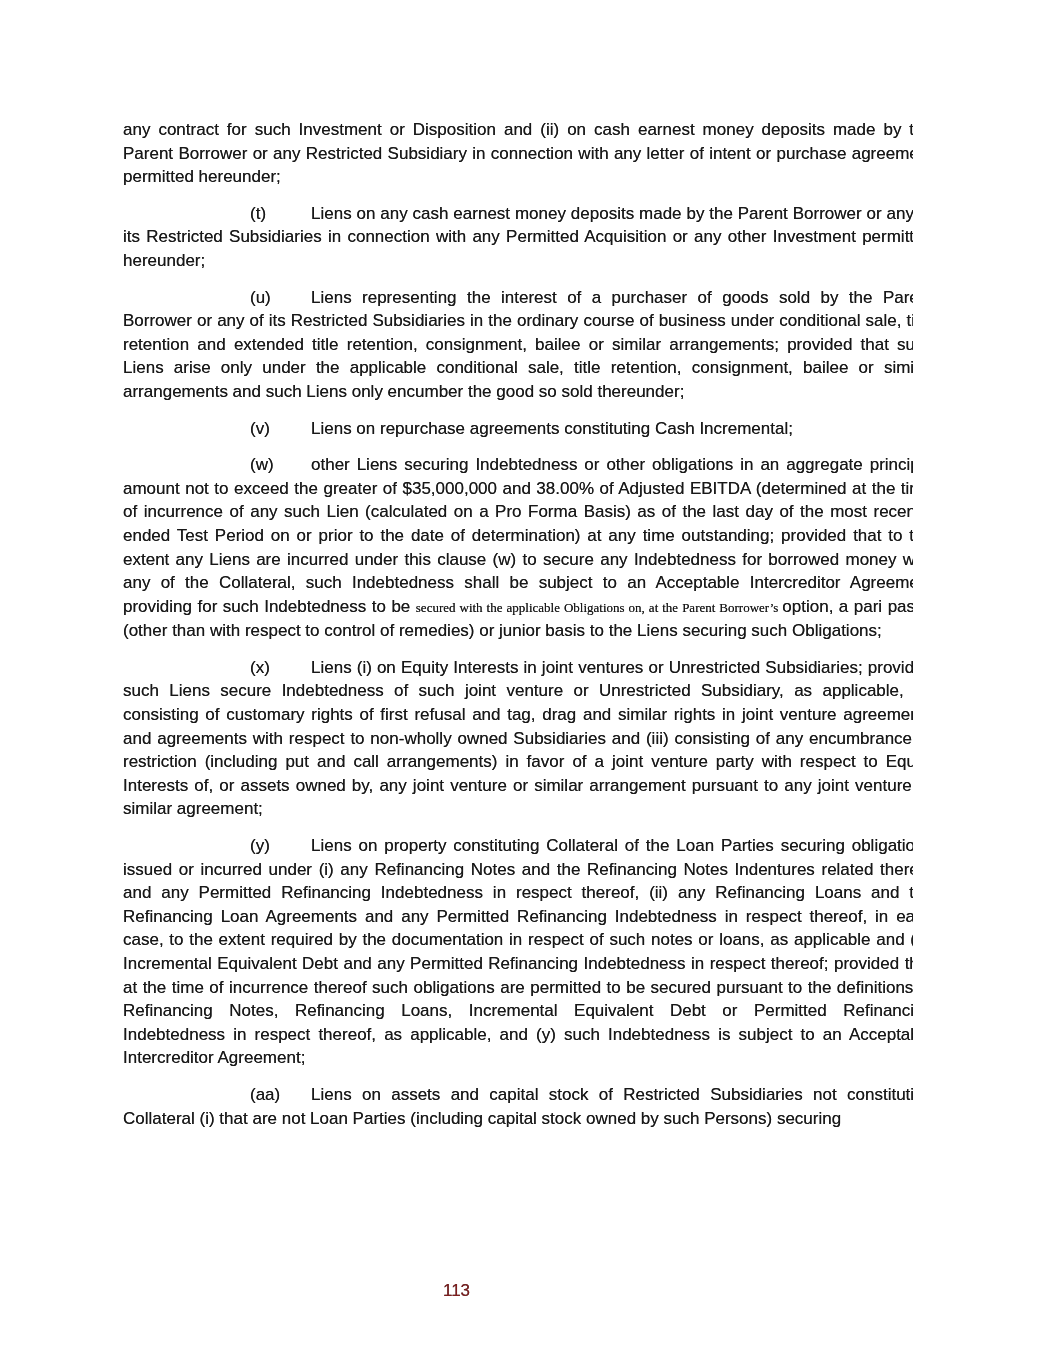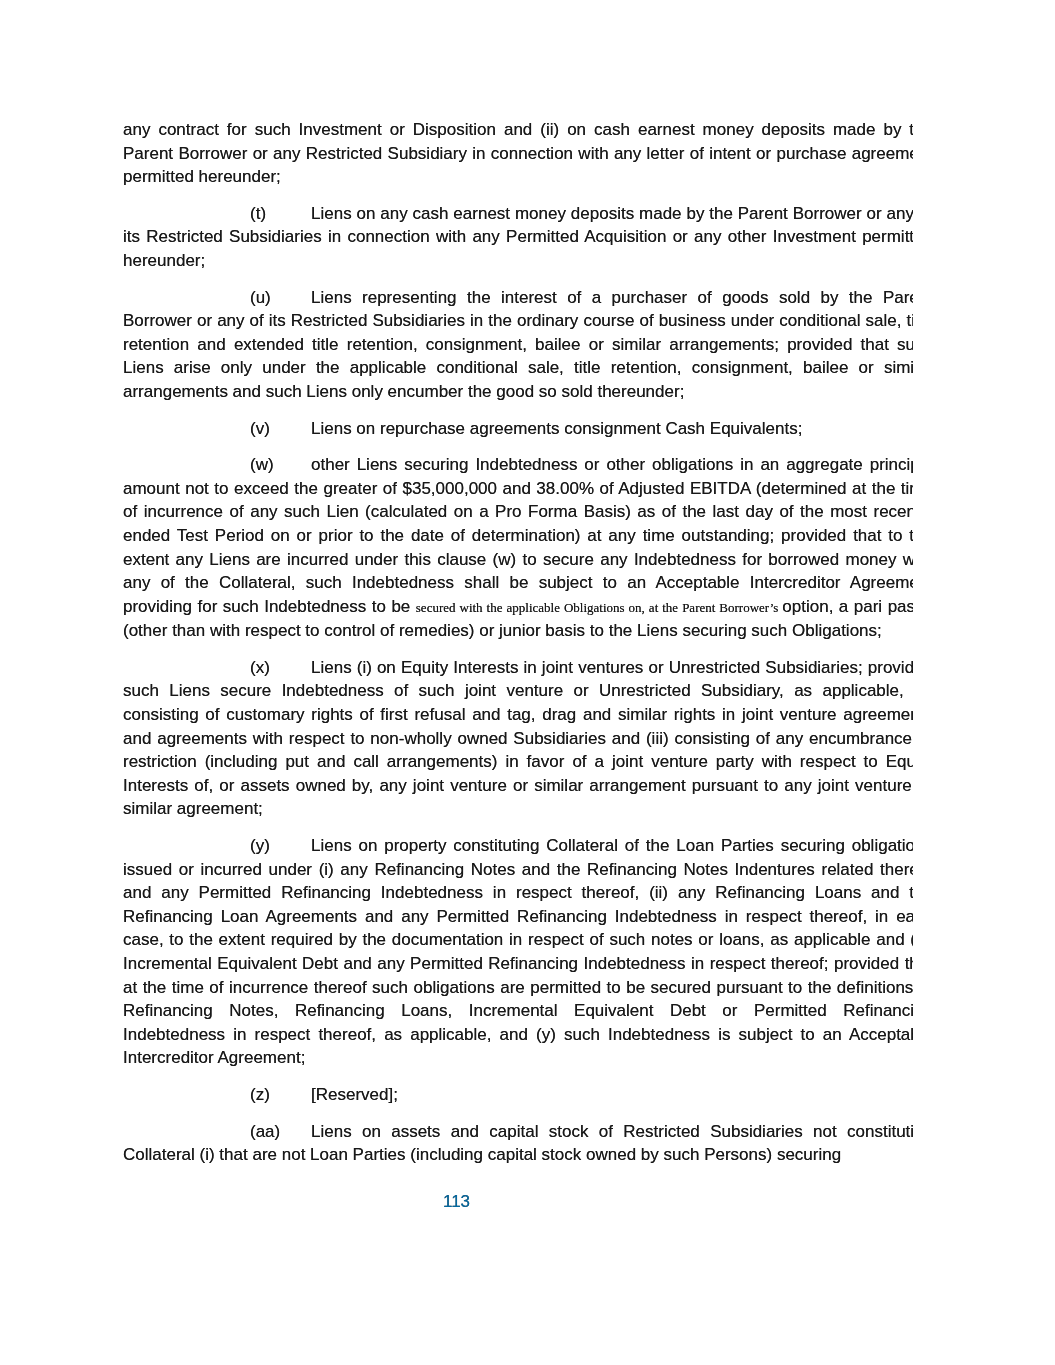--- a/index.html
+++ b/index.html
@@ -39,39 +39,38 @@
   .seg-normal { }
   .seg-underline {
     text-underline-offset: 2px;
   }
   .seg-serif {
     font-family: "Liberation Serif", serif;
     font-size: 13px;
   }
   .page-number {
     position: absolute;
-    top: 1192px;
+    top: 1281px;
     left: 0;
     width: 100%;
     text-align: center;
     font-family: "Liberation Sans", sans-serif;
     font-size: 17px;
-    color: #0369a1;
+    color: #7f1d1d;
     text-shadow: 0 0 0.55px rgba(25,25,25,0.8);
   }
 </style>
 </head>
 <body>
 
 <div class="page">
   <div class="content">
       <p class="para"><span class="seg-normal">any contract for such Investment or Disposition and (ii) on cash earnest money deposits made by the Parent Borrower or any Restricted Subsidiary in connection with any letter of intent or purchase agreement permitted hereunder;</span></p>
       <p class="para"><span class="plabel">(t)</span><span class="seg-normal">Liens on any cash earnest money deposits made by the Parent Borrower or any of its Restricted Subsidiaries in connection with any Permitted Acquisition or any other Investment permitted hereunder;</span></p>
       <p class="para"><span class="plabel">(u)</span><span class="seg-normal">Liens representing the interest of a purchaser of goods sold by the Parent Borrower or any of its Restricted Subsidiaries in the ordinary course of business under conditional sale, title retention and extended title retention, consignment, bailee or similar arrangements; </span><span class="seg-underline">provided</span><span class="seg-normal"> that such Liens arise only under the applicable conditional sale, title retention, consignment, bailee or similar arrangements and such Liens only encumber the good so sold thereunder;</span></p>
-      <p class="para"><span class="plabel">(v)</span><span class="seg-normal">Liens on repurchase agreements consignment Cash Equivalents;</span></p>
+      <p class="para"><span class="plabel">(v)</span><span class="seg-normal">Liens on repurchase agreements constituting Cash Incremental;</span></p>
       <p class="para"><span class="plabel">(w)</span><span class="seg-normal">other Liens securing Indebtedness or other obligations in an aggregate principal amount not to exceed the greater of $35,000,000 and 38.00% of Adjusted EBITDA (determined at the time of incurrence of any such Lien (calculated on a Pro Forma Basis) as of the last day of the most recently ended Test Period on or prior to the date of determination) at any time outstanding; </span><span class="seg-underline">provided</span><span class="seg-normal"> that to the extent any Liens are incurred under this </span><span class="seg-underline">clause (w)</span><span class="seg-normal"> to secure any Indebtedness for borrowed money with any of the Collateral, such Indebtedness shall be subject to an Acceptable Intercreditor Agreement providing for such Indebtedness to be </span><span class="seg-serif">secured with the applicable Obligations on, at the Parent Borrower’s </span><span class="seg-normal">option, a pari passu (other than with respect to control of remedies) or junior basis to the Liens securing such Obligations;</span></p>
       <p class="para"><span class="plabel">(x)</span><span class="seg-normal">Liens (i) on Equity Interests in joint ventures or Unrestricted Subsidiaries; </span><span class="seg-underline">provided</span><span class="seg-normal"> such Liens secure Indebtedness of such joint venture or Unrestricted Subsidiary, as applicable, (ii) consisting of customary rights of first refusal and tag, drag and similar rights in joint venture agreements and agreements with respect to non-wholly owned Subsidiaries and (iii) consisting of any encumbrance or restriction (including put and call arrangements) in favor of a joint venture party with respect to Equity Interests of, or assets owned by, any joint venture or similar arrangement pursuant to any joint venture or similar agreement;</span></p>
       <p class="para"><span class="plabel">(y)</span><span class="seg-normal">Liens on property constituting Collateral of the Loan Parties securing obligations issued or incurred under (i) any Refinancing Notes and the Refinancing Notes Indentures related thereto and any Permitted Refinancing Indebtedness in respect thereof, (ii) any Refinancing Loans and the Refinancing Loan Agreements and any Permitted Refinancing Indebtedness in respect thereof, in each case, to the extent required by the documentation in respect of such notes or loans, as applicable and (iii) Incremental Equivalent Debt and any Permitted Refinancing Indebtedness in respect thereof; </span><span class="seg-underline">provided</span><span class="seg-normal"> that at the time of incurrence thereof such obligations are permitted to be secured pursuant to the definitions of Refinancing Notes, Refinancing Loans, Incremental Equivalent Debt or Permitted Refinancing Indebtedness in respect thereof, as applicable, and (y) such Indebtedness is subject to an Acceptable Intercreditor Agreement;</span></p>
-      <p class="para"><span class="plabel">(z)</span><span class="seg-normal">[Reserved];</span></p>
       <p class="para"><span class="plabel">(aa)</span><span class="seg-normal">Liens on assets and capital stock of Restricted Subsidiaries not constituting Collateral (i) that are not Loan Parties (including capital stock owned by such Persons) securing</span></p>
     </div>
   <div class="page-number">113</div>
 </div>
 
 </body></html>

